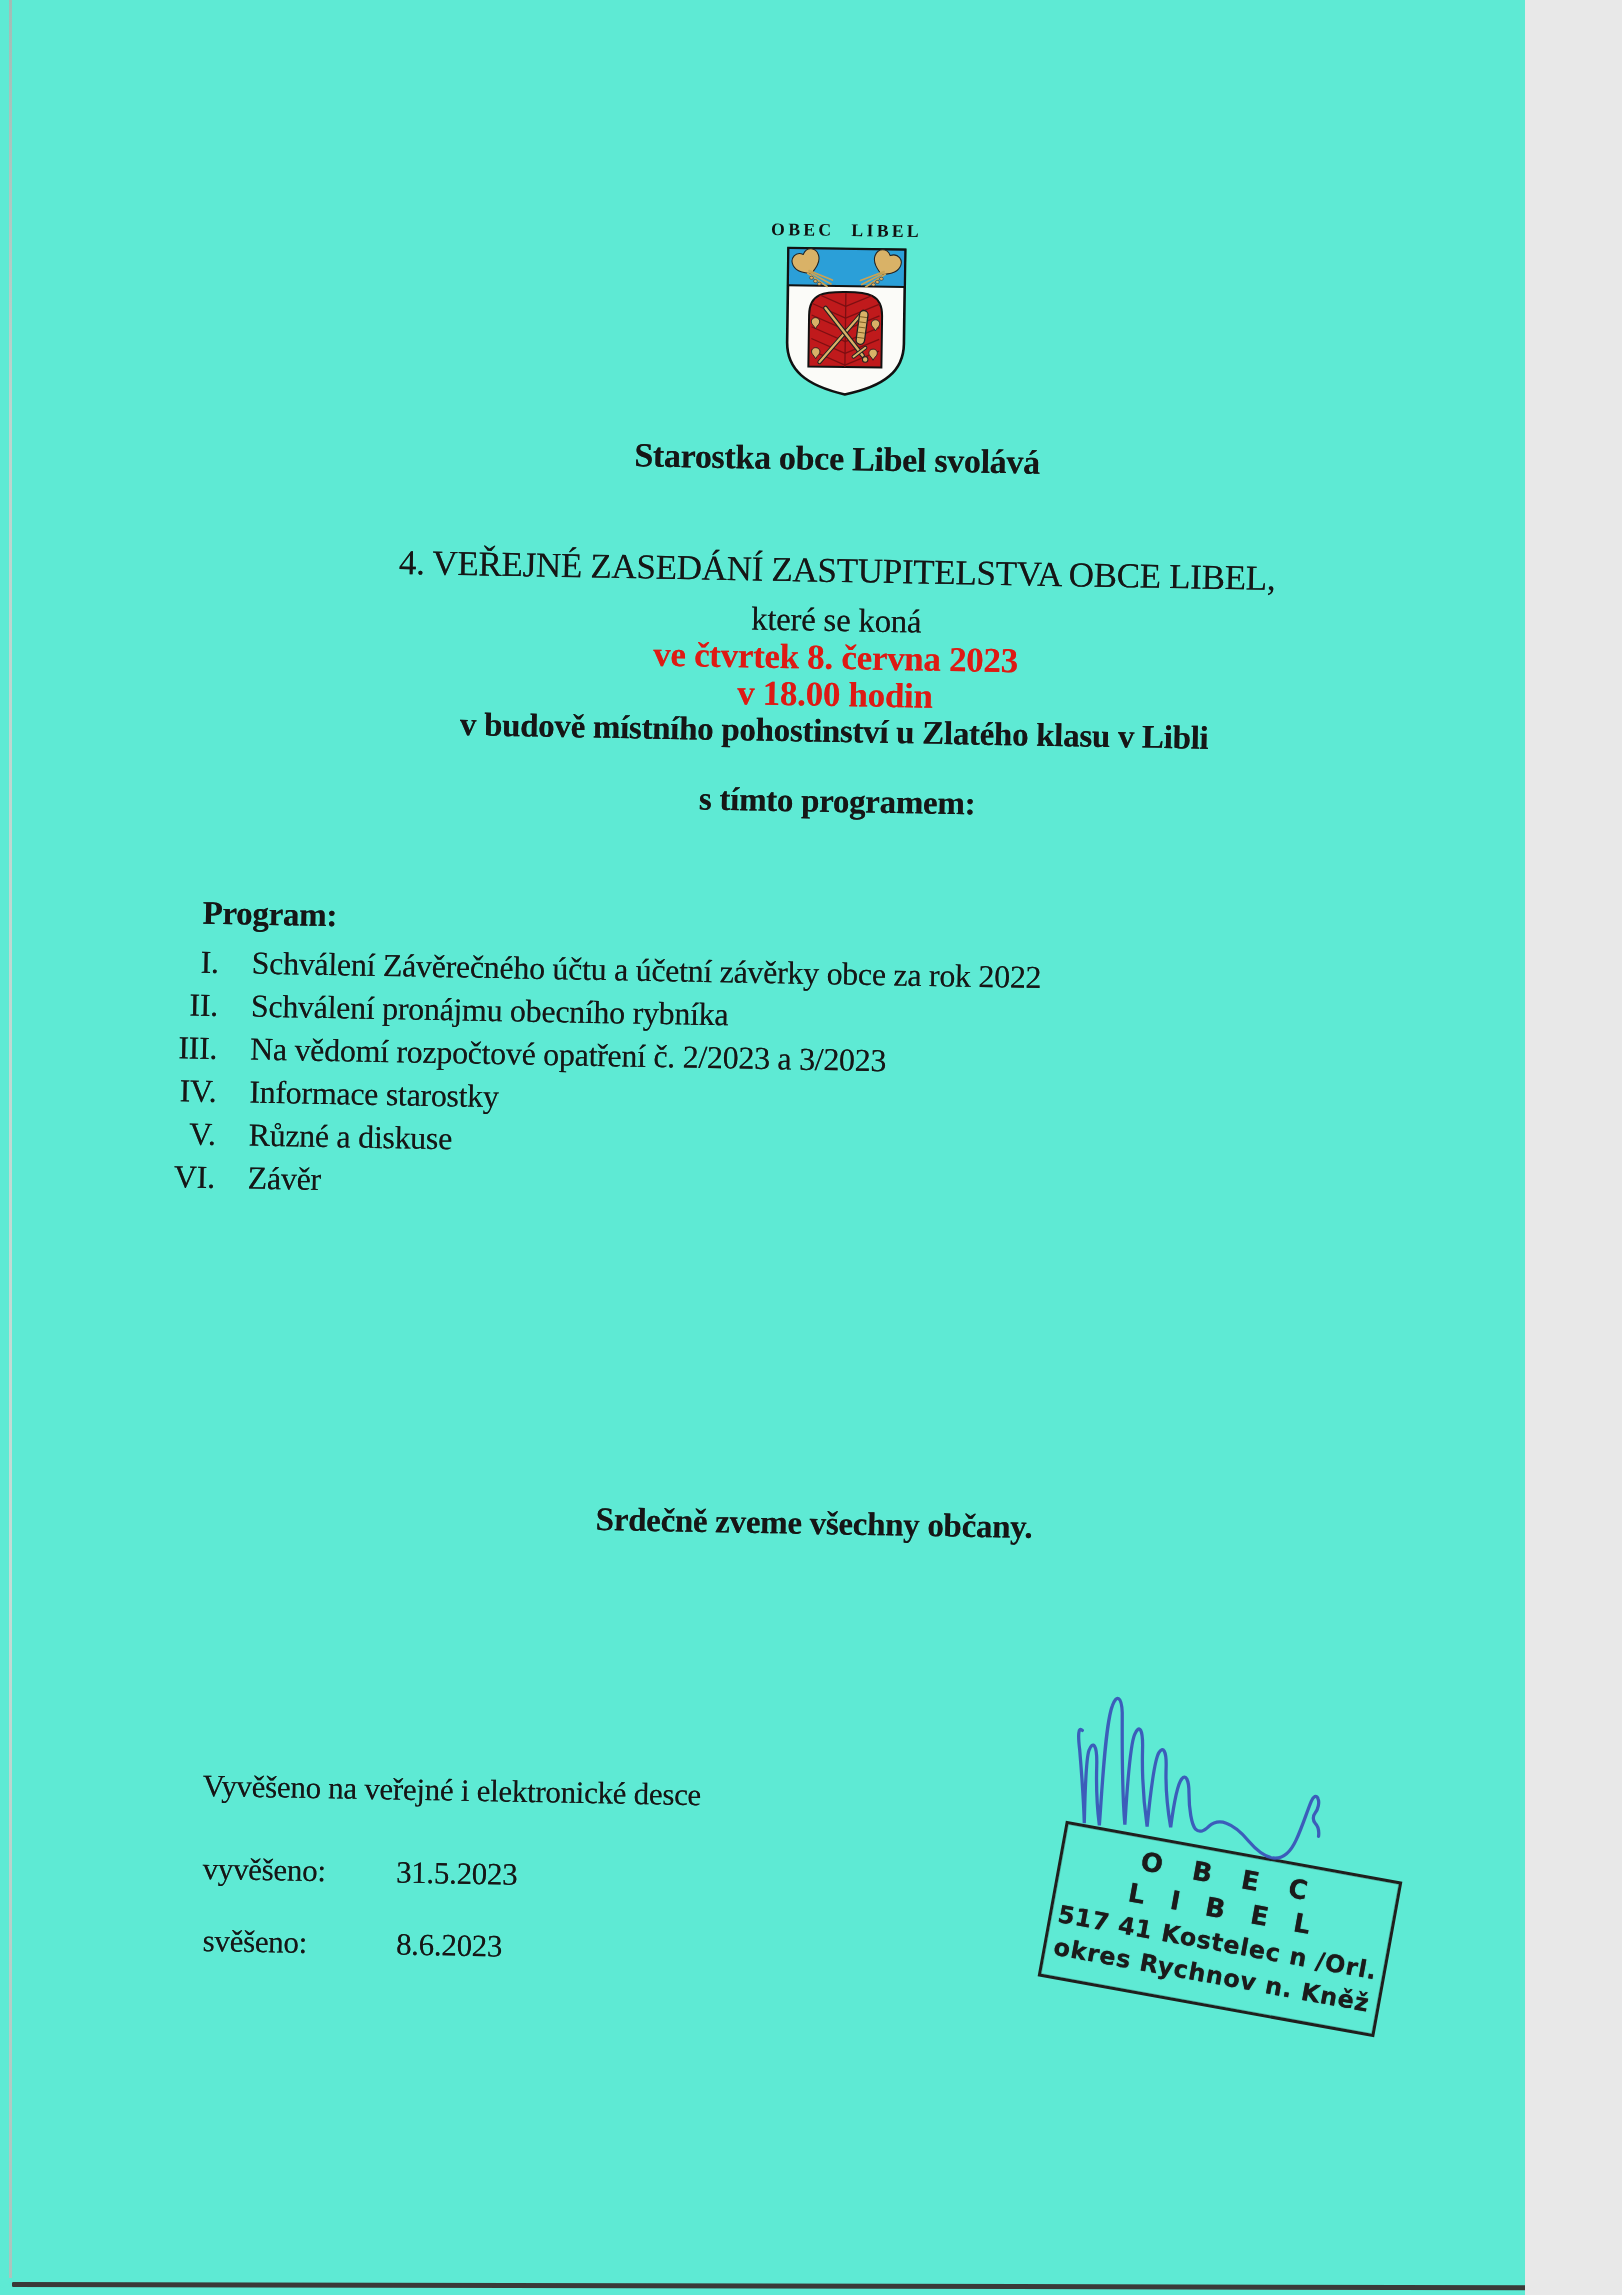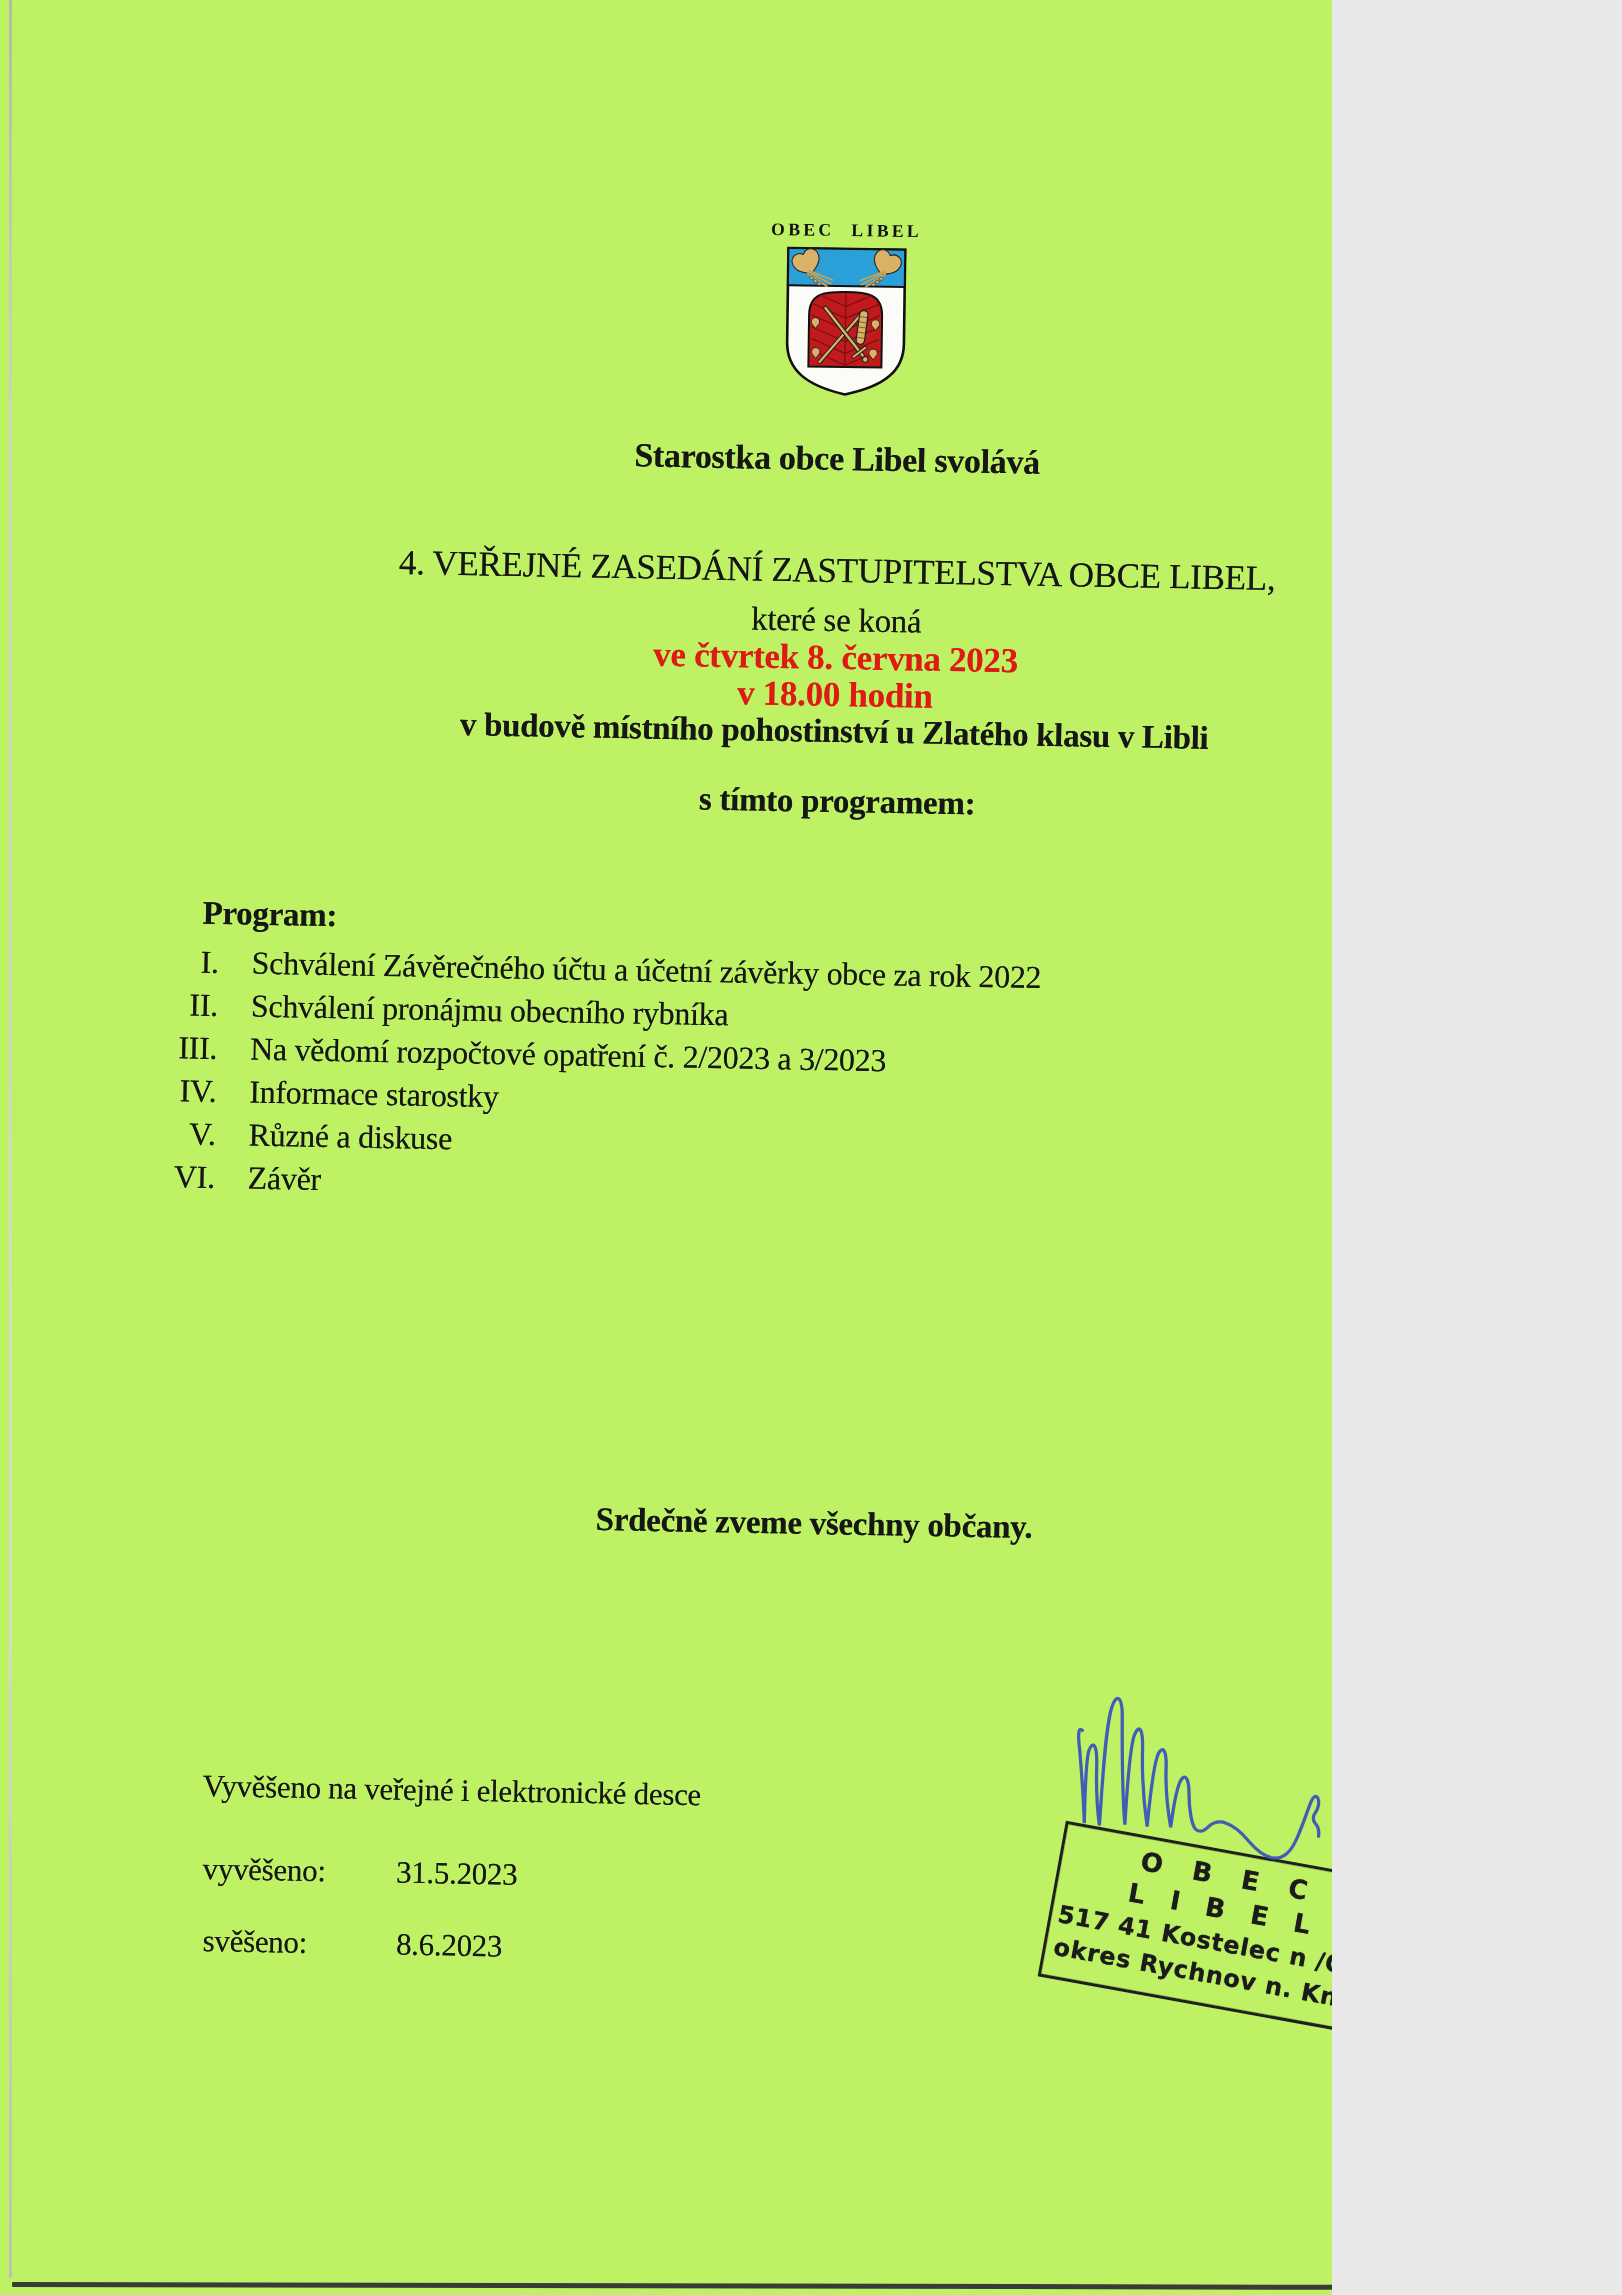--- a/index.html
+++ b/index.html
@@ -1,22 +1,21 @@
 <!DOCTYPE html>
 <html style="font-size:10.5px"><head>
 <meta charset="utf-8">
 <title>Scanned municipal notice</title>
 <style>
   html,body{margin:0;padding:0;background:#e8e8e8;}
   .page{
-    position:relative; width:1290px; height:2295px;
-    background:#bef264; overflow:hidden;
+    position:relative; width:1525px; height:2295px;
+    background:#5eead4; overflow:hidden;
     font-family:"Liberation Serif","DejaVu Serif",serif;
     color:#161616;
-    padding-left:42px;
   }
   .doc{ text-shadow:0 0 0.4px rgba(10,10,10,0.65); letter-spacing:-0.3px; }
 
   
   .edge-left{ position:absolute; left:9.2px; top:0; width:2.6px; height:2278px;
     background:linear-gradient(180deg,#aeb4b0 0%,#cdd1cd 18%,#d6dad6 70%,#b9bdb9 100%);
     opacity:.85; }
   .edge-bottom{ position:absolute; left:11.8px; top:2282px; width:1611px; height:4.6px;
     background:#3a3a38; transform:rotate(0.12deg); transform-origin:left center; border-radius:1.3px;}
 

